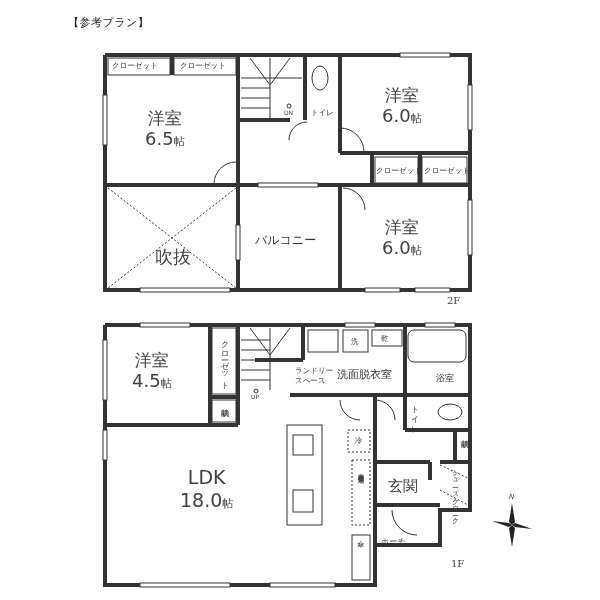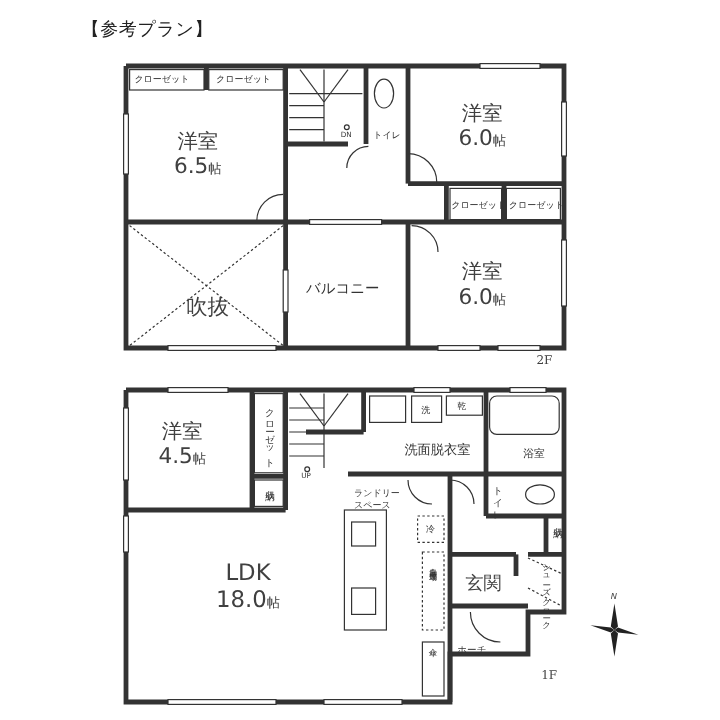--- a/index.html
+++ b/index.html
@@ -1,17 +1,17 @@
 <!DOCTYPE html>
 <html><head>
 <meta charset="utf-8">
 <style>
   html,body{margin:0;padding:0;background:#fff;}
   body{width:600px;height:600px;position:relative;overflow:hidden;font-family:"DejaVu Sans",sans-serif;color:#222;}
-  .title{position:absolute;left:68px;top:15px;font-size:15px;letter-spacing:0.5px;}
+  .title{position:absolute;left:68px;top:15px;font-size:11px;letter-spacing:0.5px;}
   svg{position:absolute;left:0;top:0;}
   .lbl{position:absolute;white-space:nowrap;text-align:center;color:#404040;}
   .room{font-size:17px;line-height:20px;}
   .area{font-size:18px;line-height:22px;}
   .area small{font-size:11px;}
   .sm{font-size:7.5px;color:#333;}
   .md{font-size:10px;color:#333;}
   .vt{writing-mode:vertical-rl;font-size:8px;color:#333;letter-spacing:1px;}
   .floor{font-family:"DejaVu Serif",serif;font-size:10px;}
 </style>
@@ -175,21 +175,21 @@
 <div class="lbl floor" style="left:447px;top:295px;">2F</div>
 
 <div class="lbl" style="left:132px;top:350px;">
   <div class="room">洋室</div>
   <div class="area"><span>4.5</span><small>帖</small></div>
 </div>
 <div class="lbl vt" style="left:218px;top:335px;">クローゼット</div>
 <div class="lbl vt" style="left:218px;top:402px;">収納</div>
 <div class="lbl sm" style="left:251px;top:393px;font-size:6px;">UP</div>
 
-<div class="lbl sm" style="left:295px;top:366px;text-align:left;margin-top:40px;">
+<div class="lbl sm" style="left:295px;top:366px;text-align:left;">
   <div>ランドリー</div>
   <div>スペース</div>
 </div>
 <div class="lbl md" style="left:337px;top:367px;font-size:11px;">洗面脱衣室</div>
 <div class="lbl sm" style="left:351px;top:337px;">洗</div>
 <div class="lbl sm" style="left:381px;top:334px;">乾</div>
 <div class="lbl md" style="left:436px;top:372px;font-size:9px;">浴室</div>
 <div class="lbl vt" style="left:408px;top:400px;">トイレ</div>
 <div class="lbl vt" style="left:458px;top:433px;">収納</div>
 <div class="lbl vt" style="left:450px;top:465px;font-size:7px;">シューズクローク</div>

